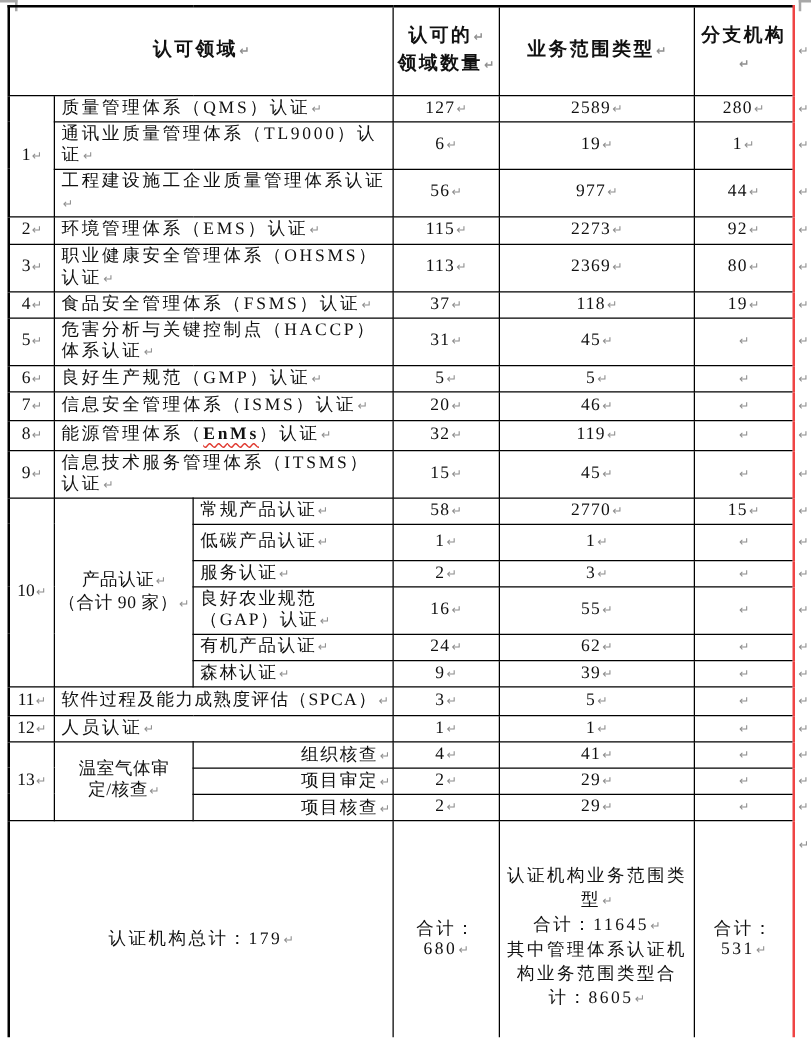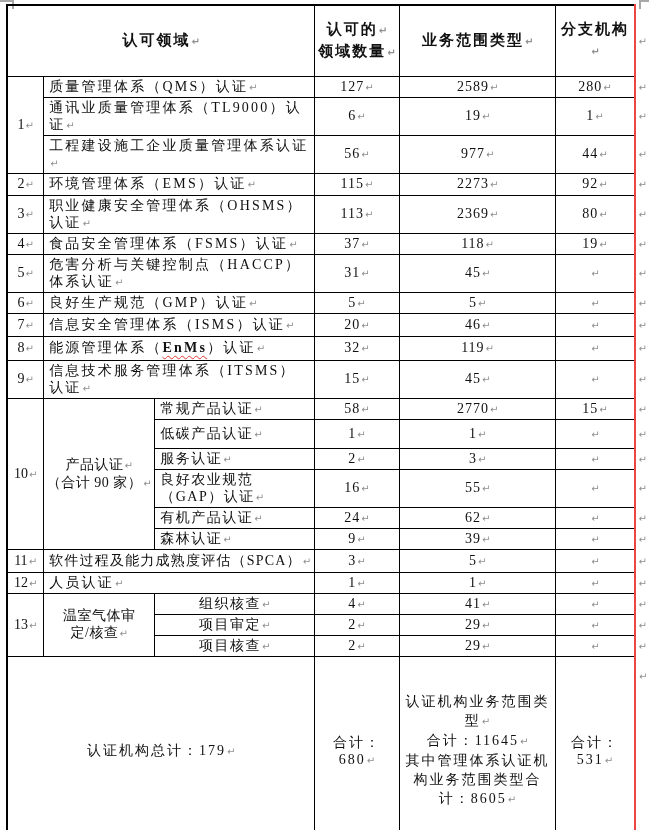--- a/index.html
+++ b/index.html
@@ -16,21 +16,21 @@
      overflow:hidden;color:#111;}
   
   .ot{border-top:2px solid #000;} .ol{border-left:2px solid #000;}
   .or{border-right:2px solid #ef4444;} .ob{border-bottom:2px solid #000;}
 
   td.hd{font-weight:bold;font-size:15px;text-align:center;letter-spacing:2px;line-height:21px;}
   td.num{text-align:center;letter-spacing:0;}
   td.name{text-align:left;padding:1px 3px 1px 5px;letter-spacing:2.2px;line-height:17px;}
   td.name.nw{white-space:nowrap;letter-spacing:1.2px;text-align:center;}
   td.sub{text-align:left;padding:1px 3px 1px 5px;letter-spacing:1.5px;line-height:17px;}
-  td.subc{text-align:center;letter-spacing:1.5px;}
+  td.subc{text-align:right;letter-spacing:1.5px;}
   td.grp{text-align:center;letter-spacing:0.5px;line-height:17px;margin-left:28px;}
   td.val{text-align:center;letter-spacing:1px;}
   td.re{border:none;text-align:left;vertical-align:middle;padding:0 0 0 2px;}
   tr.ftr td{text-align:center;letter-spacing:2px;}
   tr.ftr td.re{vertical-align:top;padding-top:12px;}
   .fscope{width:150px;margin:0 auto;line-height:19px;}
   .pk{font-family:"DejaVu Sans",sans-serif;font-size:10px;color:#8f8f8f;
       letter-spacing:0;padding-left:1px;}
   .sp{text-decoration:underline;text-decoration-style:wavy;
       text-decoration-color:#e0392f;text-decoration-thickness:1px;text-underline-offset:3px;font-weight:bold;}

